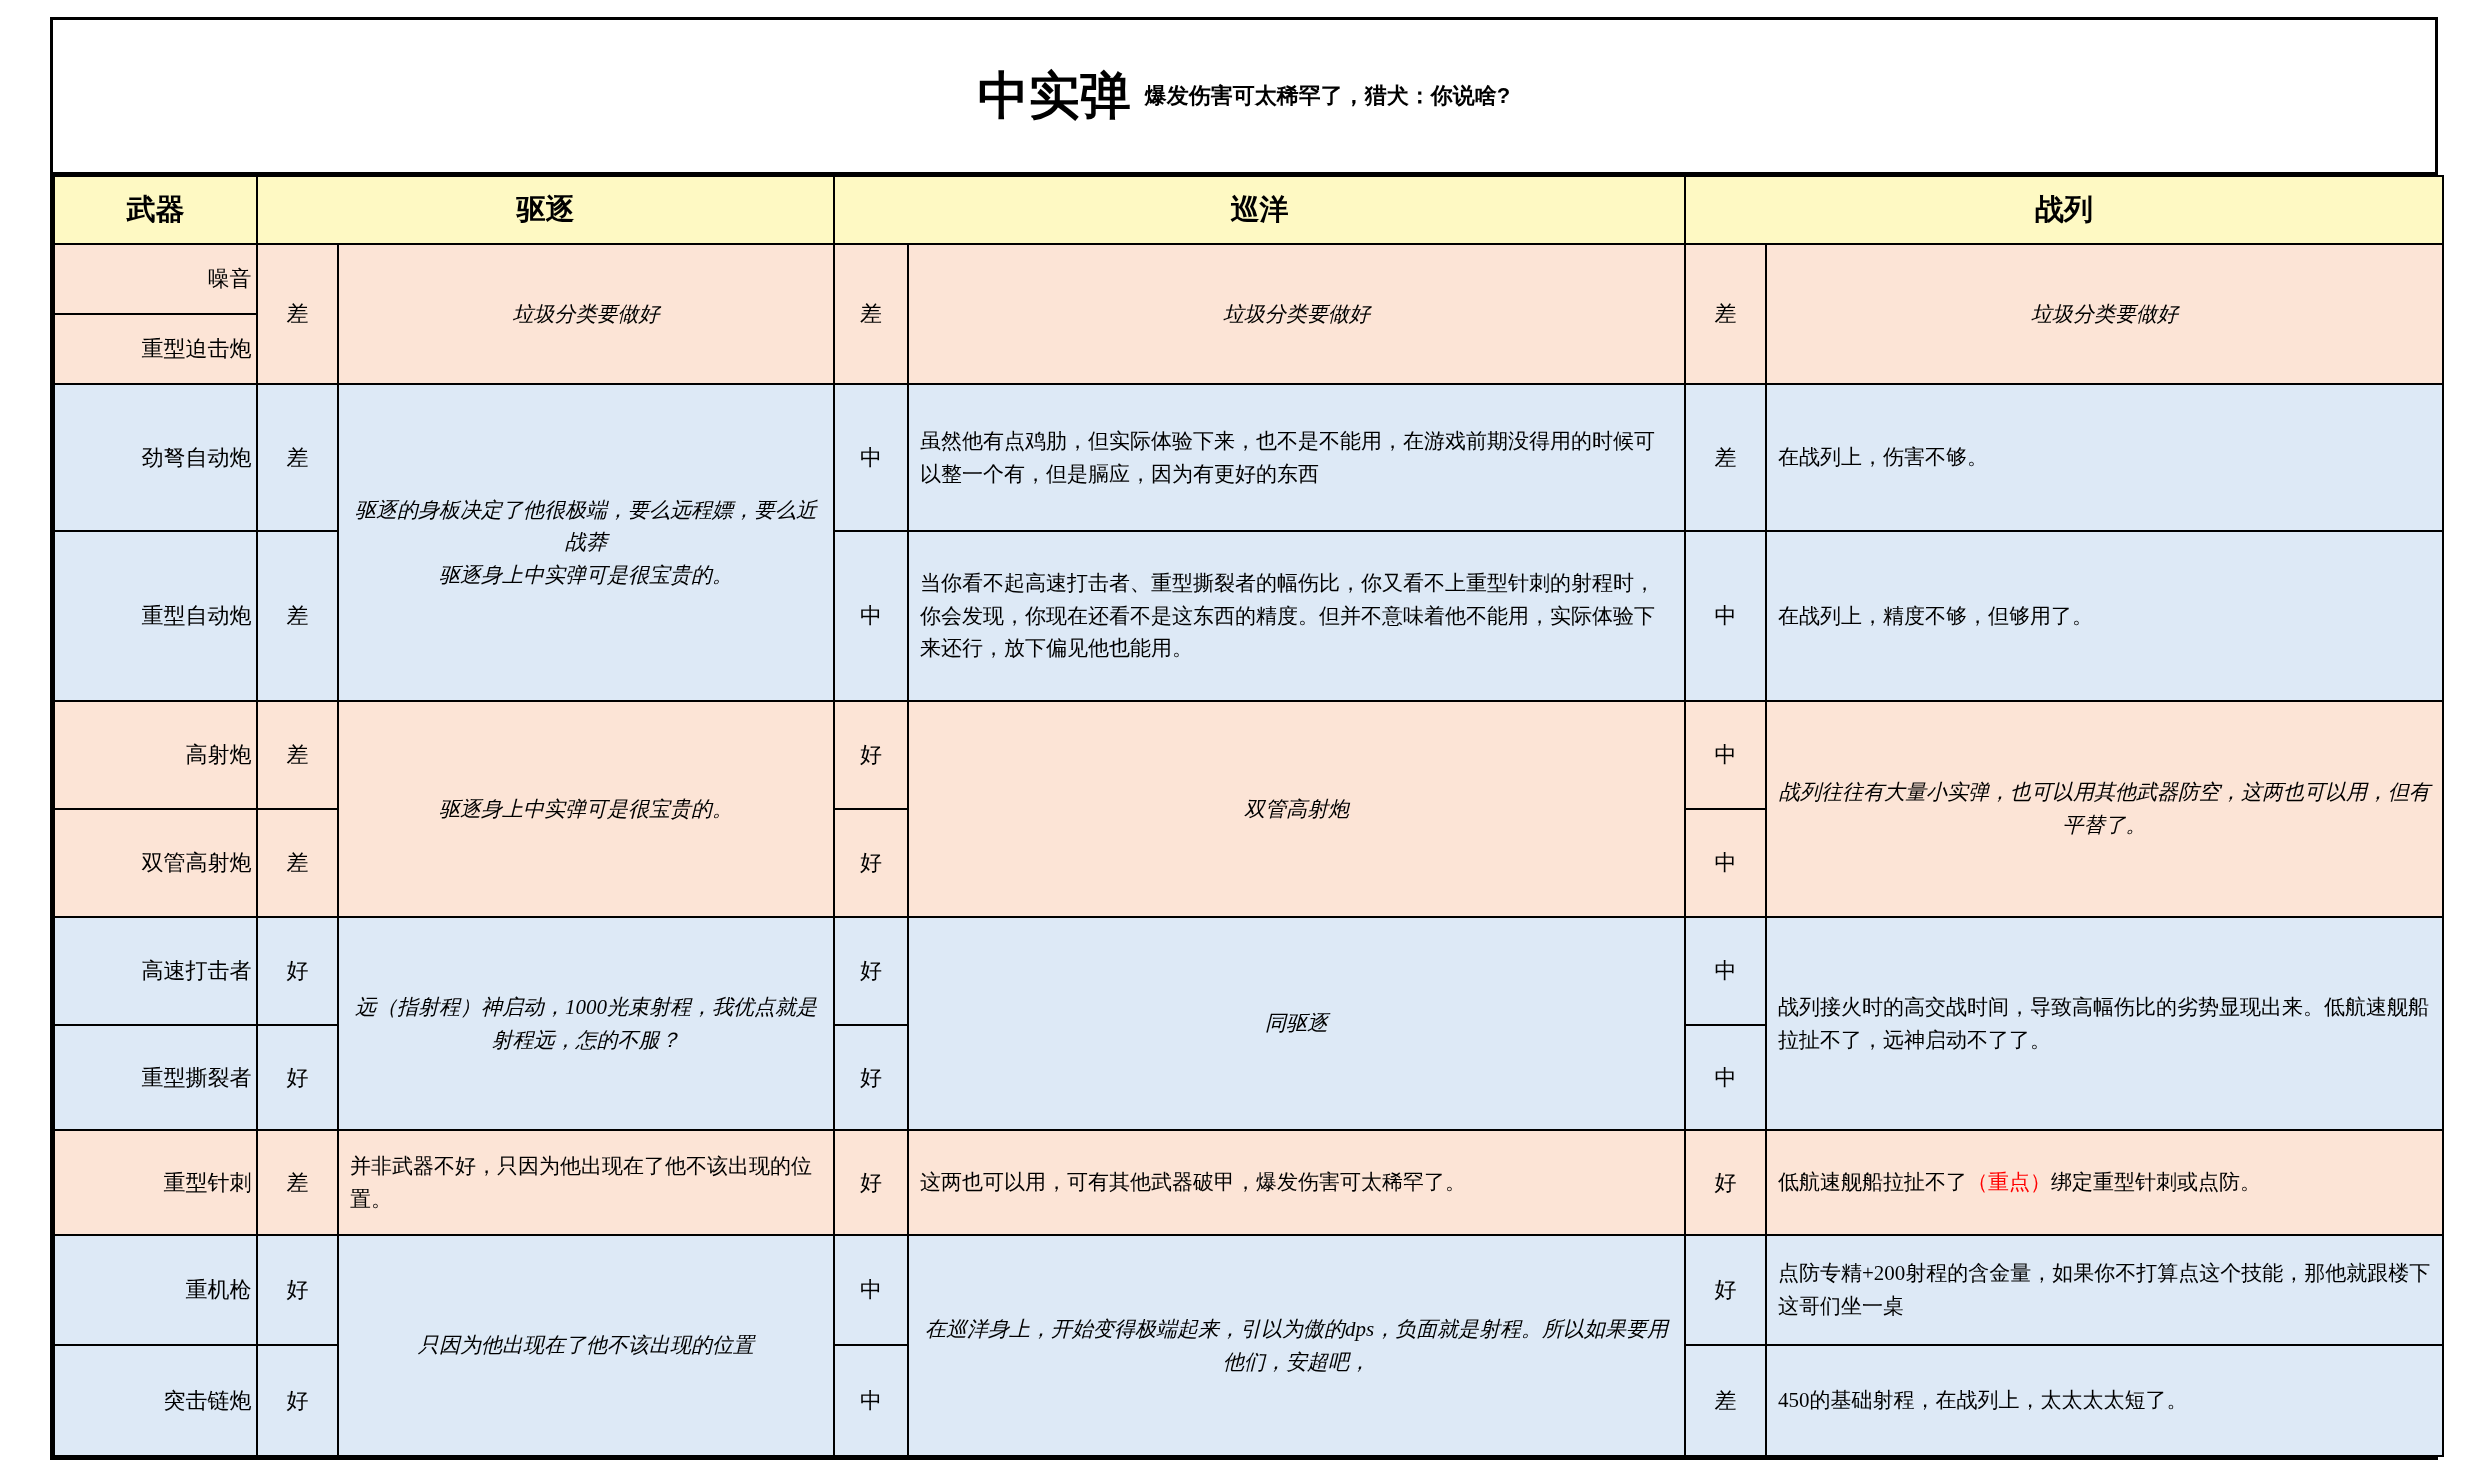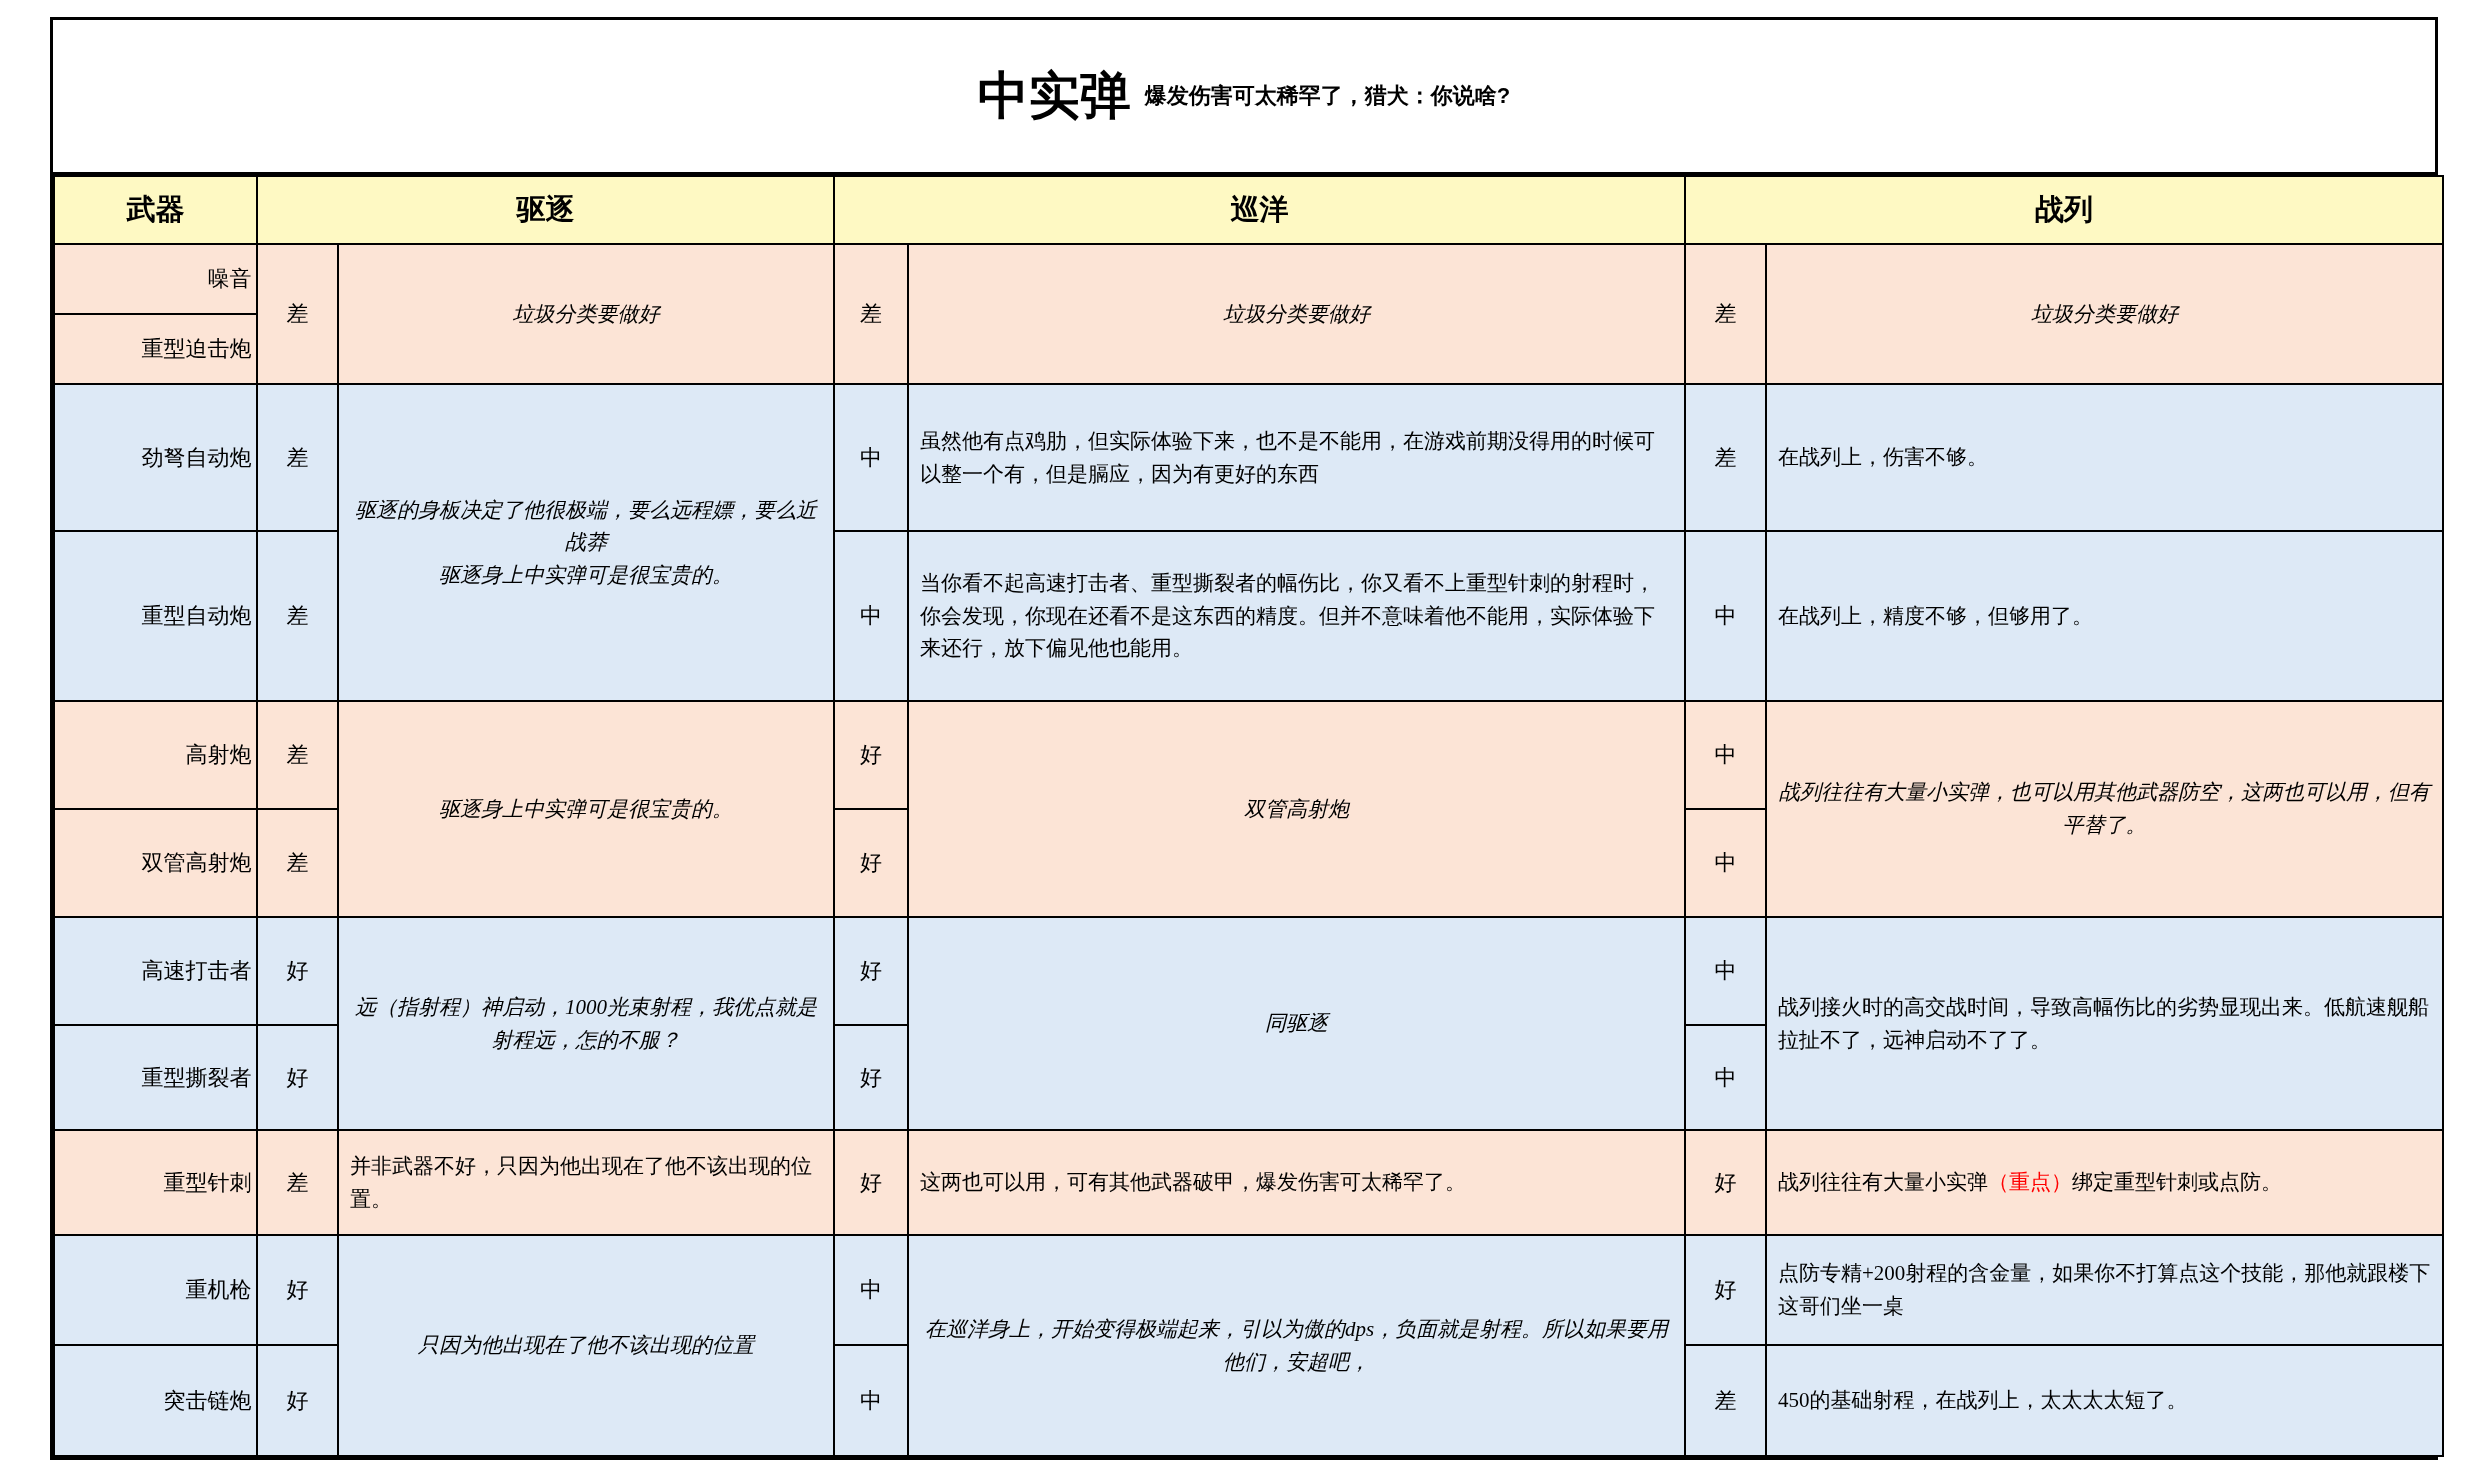--- a/index.html
+++ b/index.html
@@ -154,21 +154,21 @@
       <td class="rating">中</td>
     </tr>
 
     <tr class="g-peach" style="height:105px">
       <td class="weapon">重型针刺</td>
       <td class="rating">差</td>
       <td class="comment left">并非武器不好，只因为他出现在了他不该出现的位置。</td>
       <td class="rating">好</td>
       <td class="comment left">这两也可以用，可有其他武器破甲，爆发伤害可太稀罕了。</td>
       <td class="rating">好</td>
-      <td class="comment left"><span>战列往往有大量小实弹</span><span class="hl">（重点）</span><span>绑定重型针刺或点防。</span></td>
+      <td class="comment left"><span>低航速舰船拉扯不了</span><span class="hl">（重点）</span><span>绑定重型针刺或点防。</span></td>
     </tr>
 
     <tr class="g-blue" style="height:110px">
       <td class="weapon">重机枪</td>
       <td class="rating">好</td>
       <td class="comment center" rowspan="2">只因为他出现在了他不该出现的位置</td>
       <td class="rating">中</td>
       <td class="comment center" rowspan="2">在巡洋身上，开始变得极端起来，引以为傲的dps，负面就是射程。所以如果要用他们，安超吧，</td>
       <td class="rating">好</td>
       <td class="comment left">点防专精+200射程的含金量，如果你不打算点这个技能，那他就跟楼下这哥们坐一桌</td>

